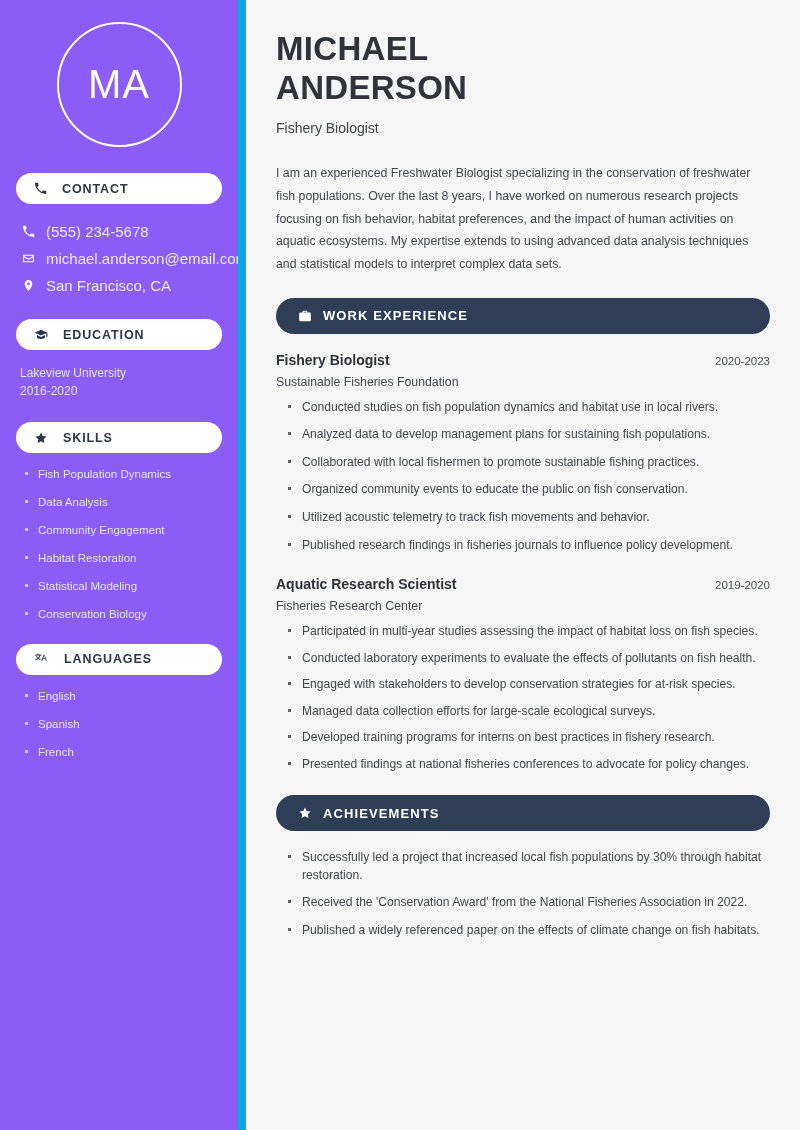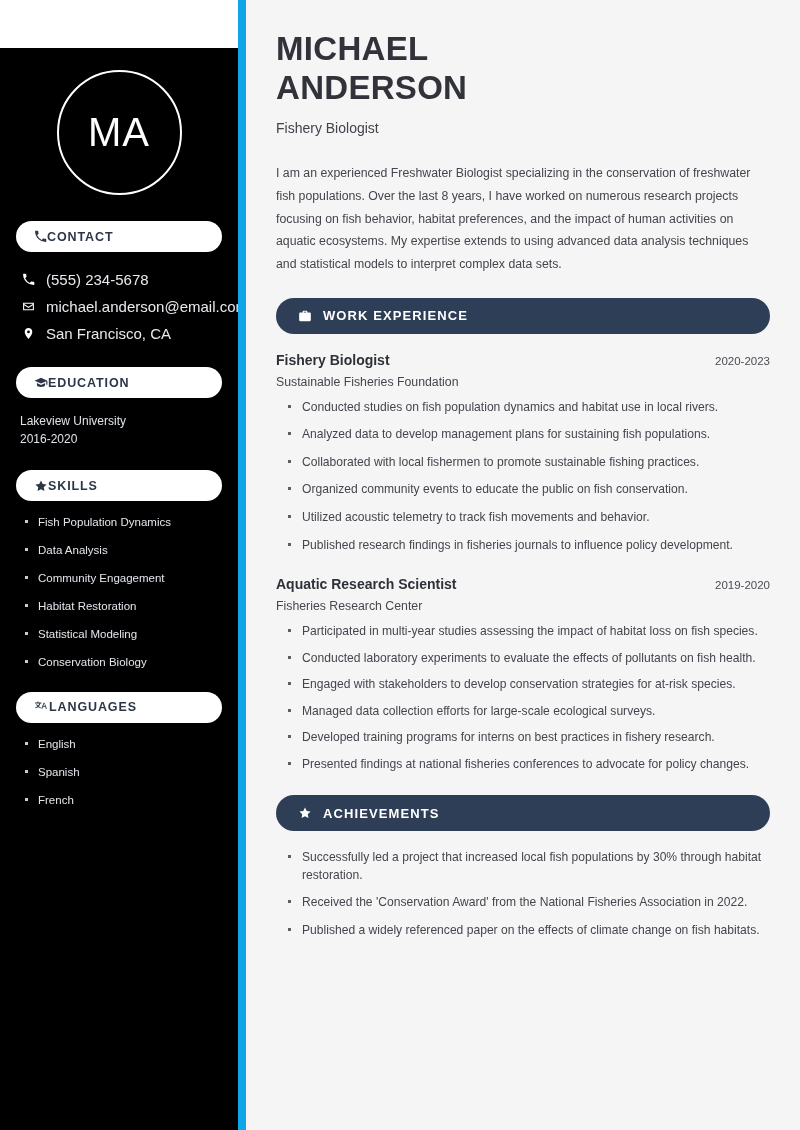--- a/index.html
+++ b/index.html
@@ -17,24 +17,23 @@
     height: 1130px;
     display: flex;
     background: #ffffff;
     overflow: hidden;
   }
 
   
   .sidebar {
     width: 238px;
     flex: 0 0 238px;
-    background: #000000;
+    background: #8b5cf6;
     padding: 0 16px;
     color: #ffffff;
-    margin-top: 48px;
   }
 
   .avatar-wrap {
     display: flex;
     justify-content: center;
     padding-top: 22px;
     padding-bottom: 26px;
   }
   .avatar {
     width: 125px;
@@ -49,21 +48,21 @@
     letter-spacing: 1px;
     color: #ffffff;
   }
 
   .pill {
     background: #ffffff;
     border-radius: 999px;
     height: 31px;
     display: flex;
     align-items: center;
-    gap: 0;
+    gap: 15px;
     padding: 0 18px;
     margin-bottom: 14px;
   }
   .pill .pill-label {
     font-size: 12.5px;
     font-weight: bold;
     letter-spacing: 0.9px;
     color: #2b3648;
   }
   .pill svg { display: block; }

